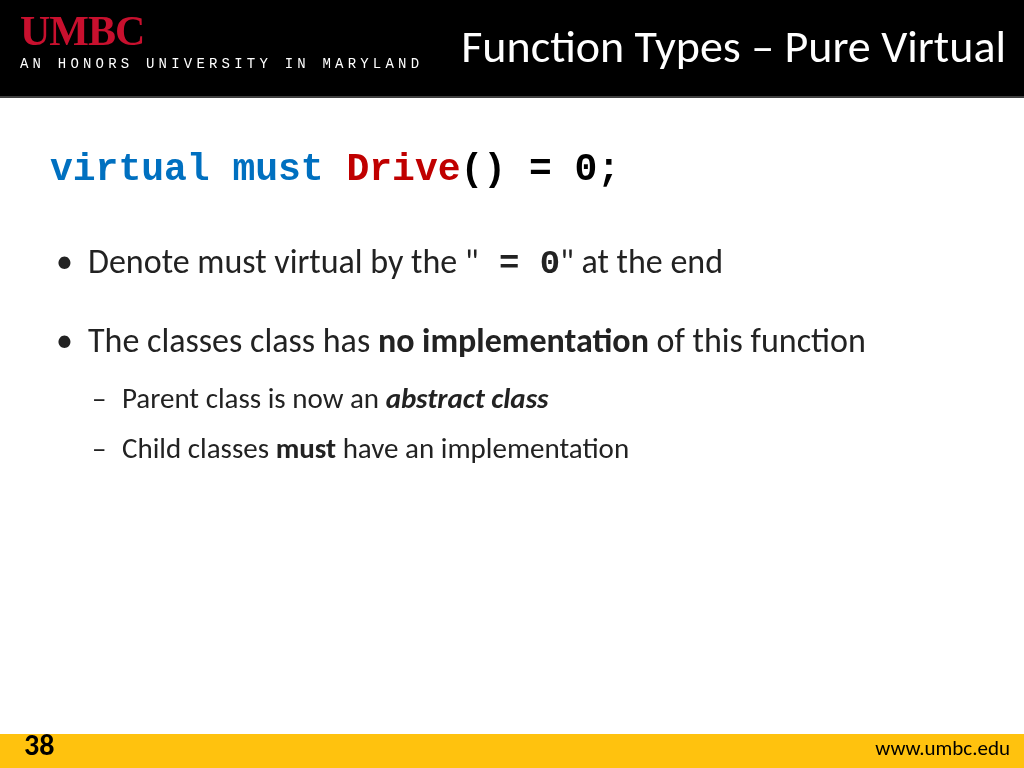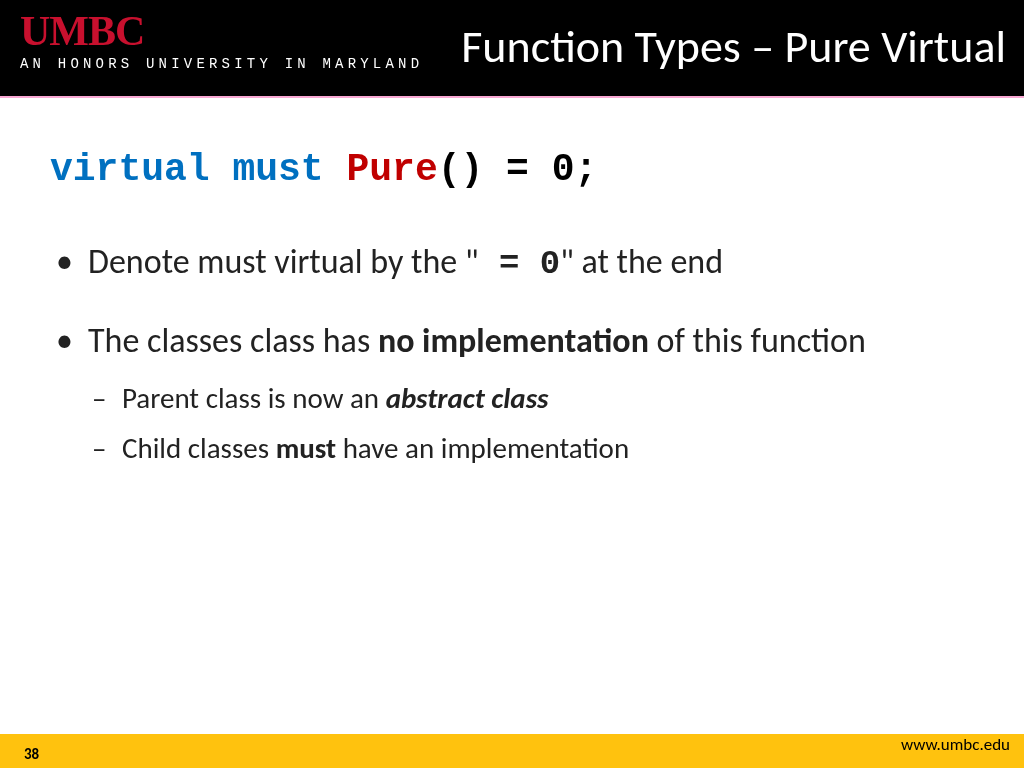--- a/index.html
+++ b/index.html
@@ -1,56 +1,56 @@
 <!DOCTYPE html>
 <html><head>
 <meta charset="utf-8">
 <style>
   * { margin: 0; padding: 0; box-sizing: border-box; }
   html, body { width: 1024px; height: 768px; overflow: hidden; font-family: Calibri, Arial, sans-serif; background: #fff; }
   .slide { position: relative; width: 1024px; height: 768px; }
-  .header { background: #000; height: 98px; position: relative; border-bottom: 2px solid #f9a8d4; }
+  .header { background: #000; height: 98px; position: relative; border-bottom: 2px solid #404040; }
   .logo-block { position: absolute; left: 20px; top: 10px; }
   .logo-text { color: #c8102e; font-family: Georgia, 'Times New Roman', serif; font-weight: bold; font-size: 42px; letter-spacing: -1px; line-height: 1; }
   .logo-tag { color: #fff; font-size: 14px; letter-spacing: 4.2px; margin-top: 4px; font-family: Liberation Mono, monospace; }
   .title { position: absolute; right: 18px; top: 18px; color: #fff; font-size: 46px; font-weight: 400; text-align: right; }
   .body { padding: 50px 50px 0 50px; color: #222; }
   .code-line { font-family: 'Courier New', monospace; font-weight: bold; font-size: 38px; margin-bottom: 50px; }
   .kw { color: #0070c0; }
   .fn { color: #c00000; }
   .bk { color: #000; }
   ul.top { list-style: none; }
   ul.top > li { position: relative; padding-left: 38px; font-size: 34px; color: #222; margin-bottom: 34px; line-height: 1.25; }
   ul.top > li::before { content: "•"; position: absolute; left: 6px; top: 0; font-size: 34px; }
   ul.sub { list-style: none; margin-top: 18px; }
   ul.sub > li { position: relative; padding-left: 34px; font-size: 29px; color: #222; margin-bottom: 12px; line-height: 1.3; }
   ul.sub > li::before { content: "–"; position: absolute; left: 4px; top: 0; font-size: 29px; }
   .mono-inline { font-family: 'Courier New', monospace; font-weight: bold; }
   .bold { font-weight: bold; }
   .bold-italic { font-weight: bold; font-style: italic; }
   .footer { position: absolute; bottom: 0; left: 0; right: 0; height: 34px; background: #ffc20e; }
-  .page-num { position: absolute; left: 24px; bottom: 5px; font-size: 15px; font-weight: bold; color: #000; }
-  .url { position: absolute; right: 14px; bottom: 13px; font-size: 17px; color: #000; }
+  .page-num { position: absolute; left: 24px; bottom: 5px; font-size: 30px; font-weight: bold; color: #000; }
+  .url { position: absolute; right: 14px; bottom: 7px; font-size: 21px; color: #000; }
 </style>
 </head>
 <body>
 
 <div class="slide">
 
   <div class="header">
     <div class="logo-block">
       <div class="logo-text">UMBC</div>
       <div class="logo-tag">AN HONORS UNIVERSITY IN MARYLAND</div>
     </div>
     <div class="title">Function Types – Pure Virtual</div>
   </div>
 
   <div class="body">
     <div class="code-line">
-      <span class="kw">virtual must</span><span class="bk"> </span><span class="fn">Pure</span><span class="bk">() = 0;</span>
+      <span class="kw">virtual must</span><span class="bk"> </span><span class="fn">Drive</span><span class="bk">() = 0;</span>
     </div>
 
     <ul class="top">
       <li>
         <span>Denote must virtual by the "</span><span class="mono-inline"> = 0</span><span>" at the end</span>
       </li>
       <li>
         <span>The classes class has </span><span class="bold">no implementation</span><span> of this function</span>
         <ul class="sub">
           <li>

